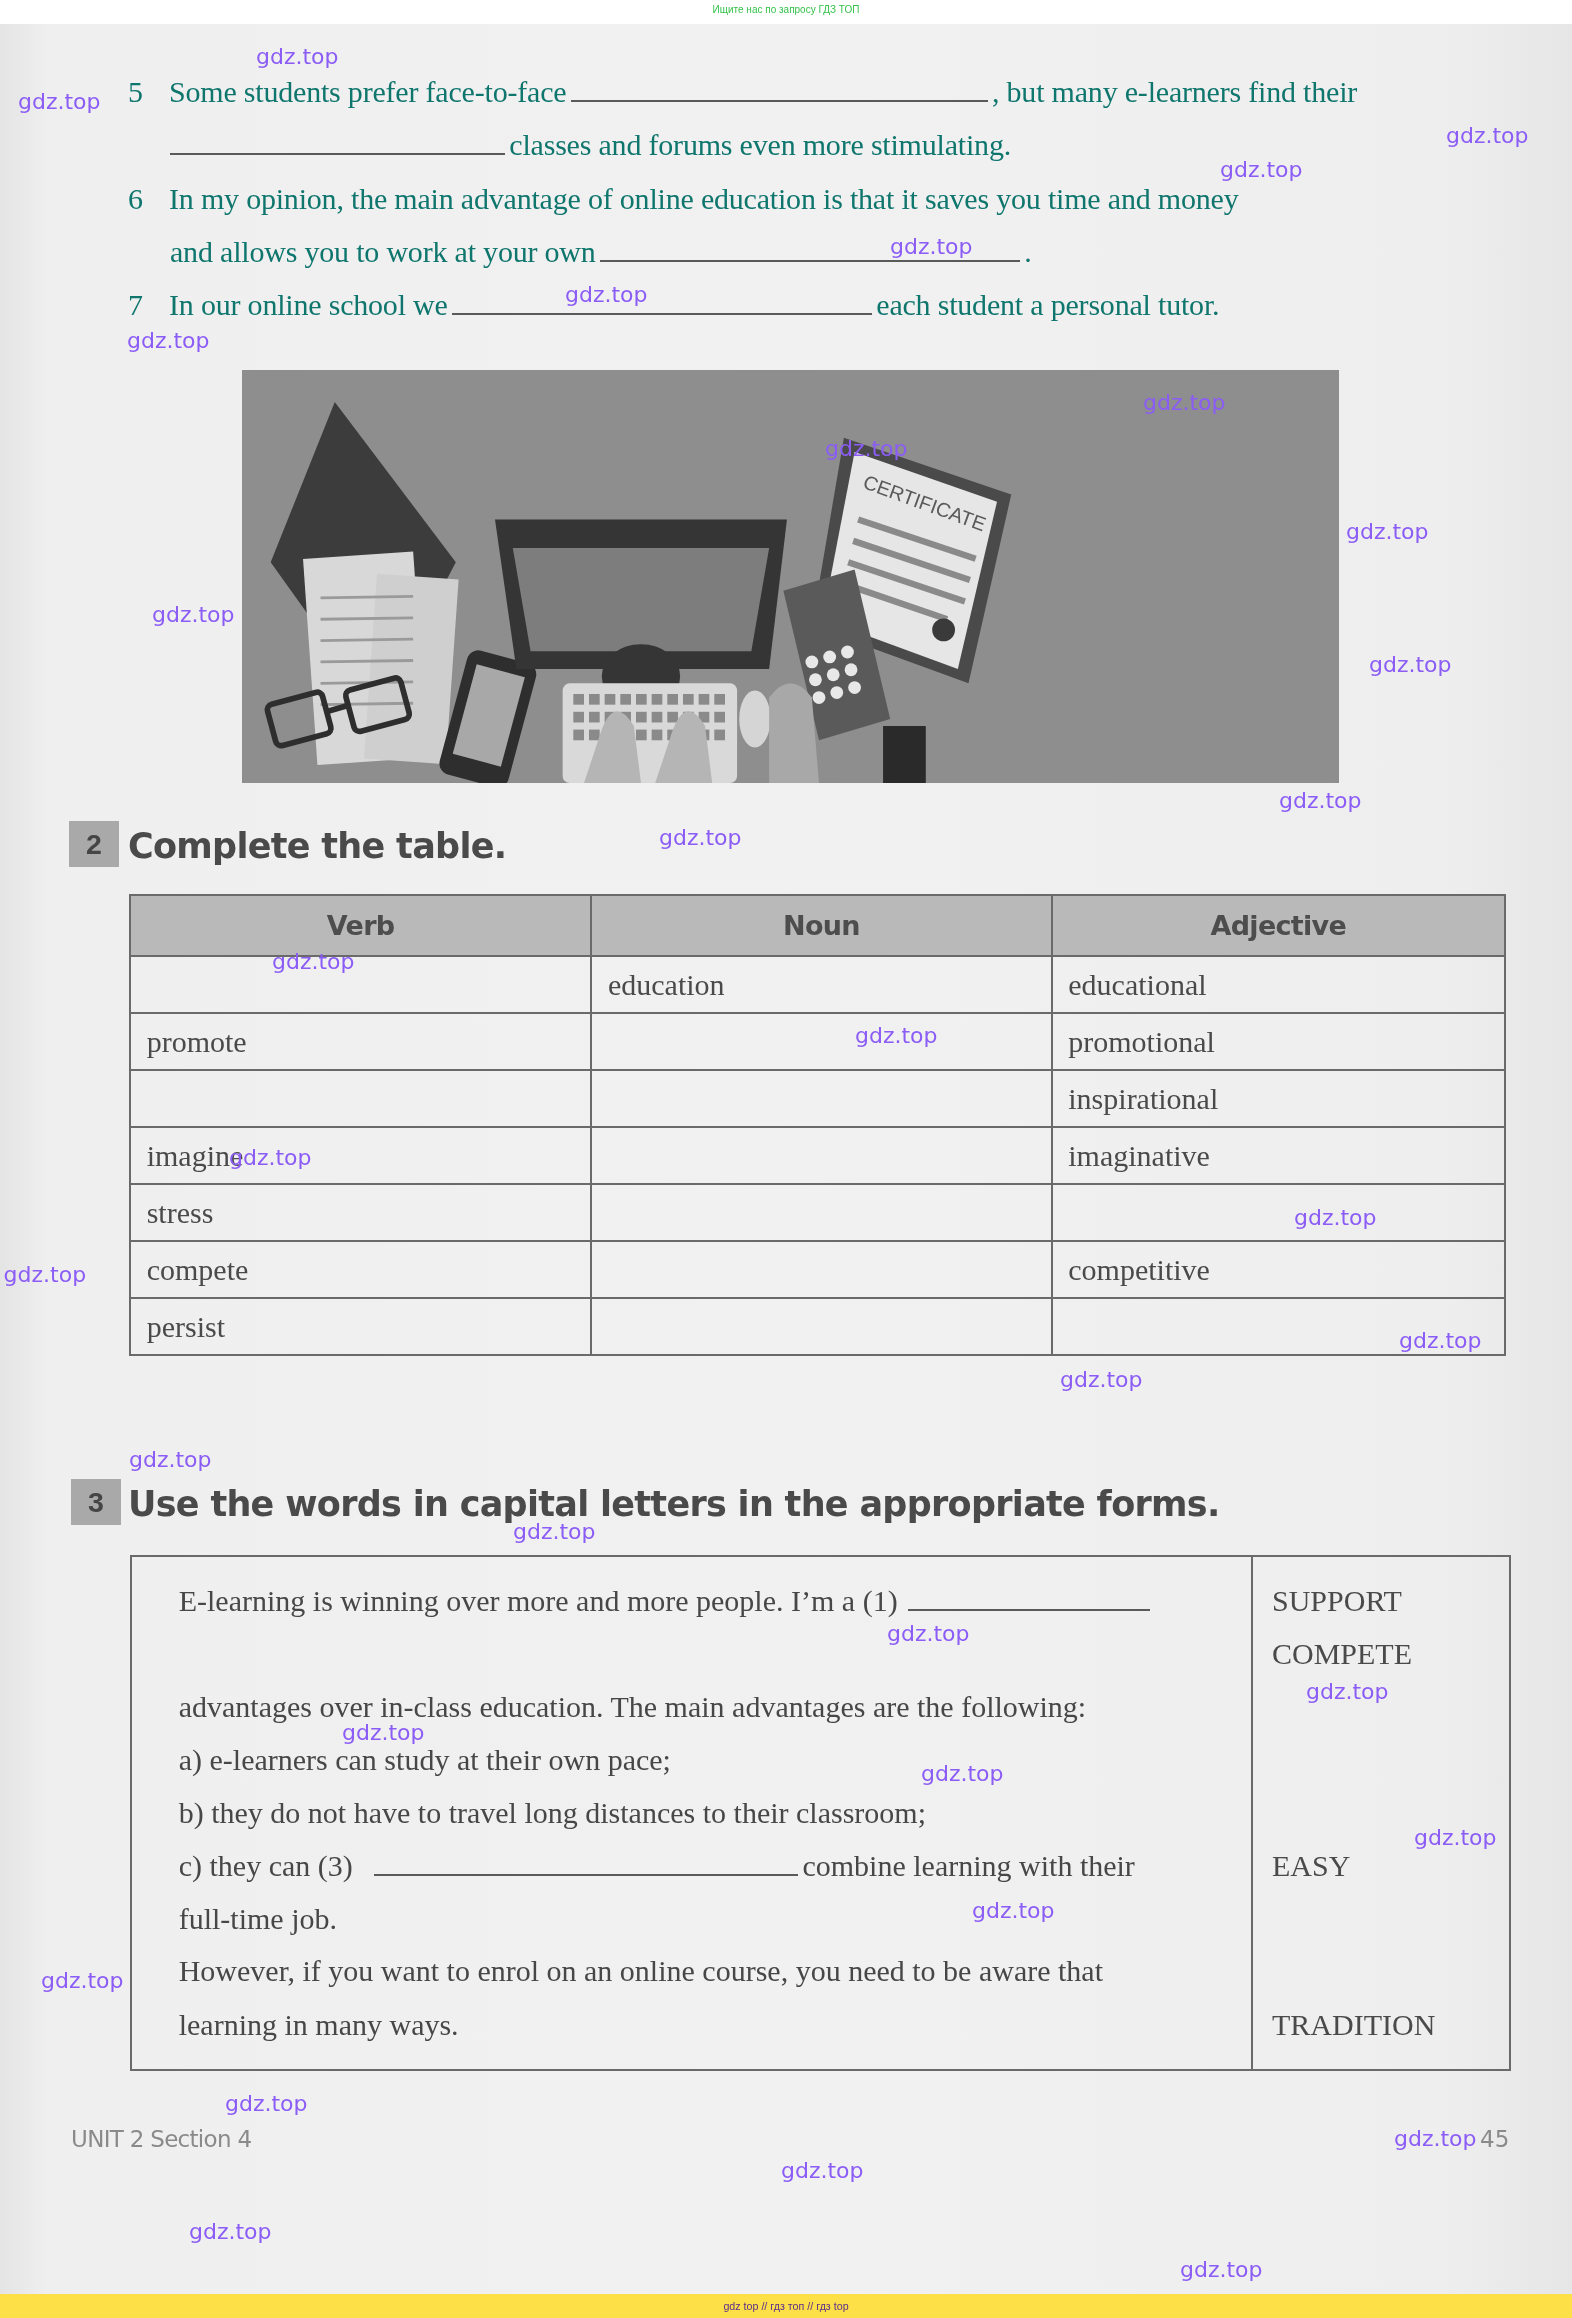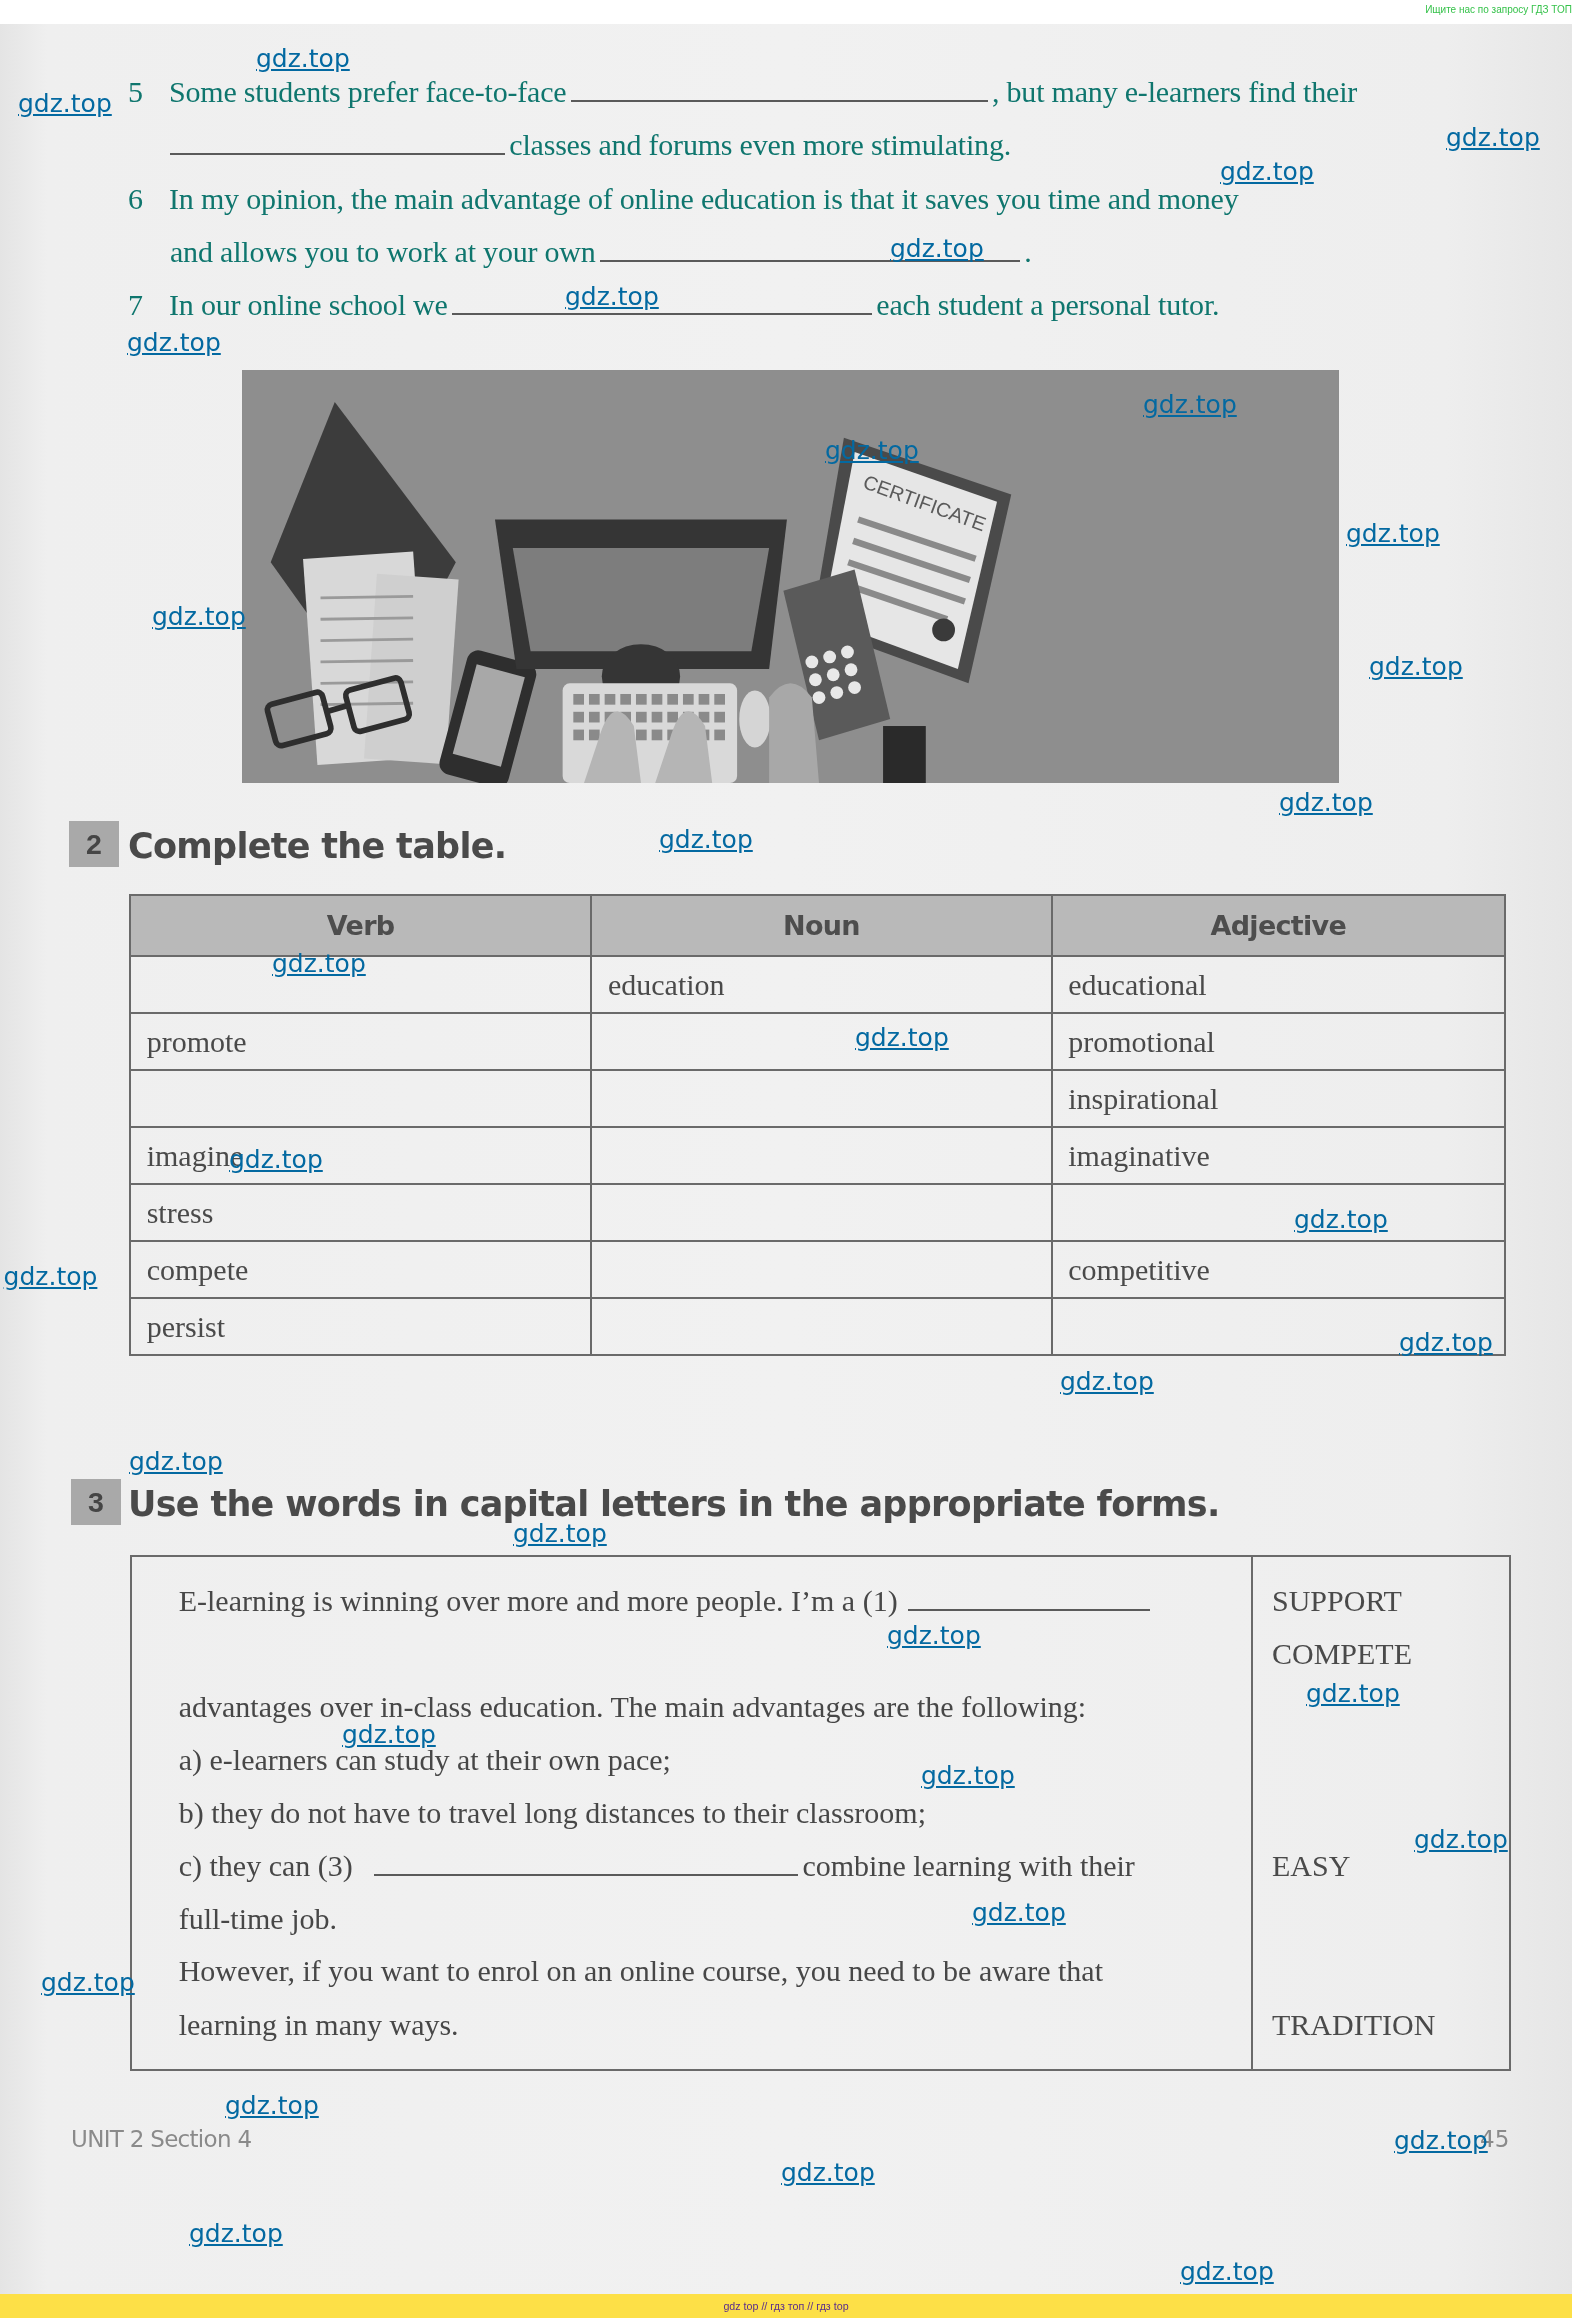--- a/index.html
+++ b/index.html
@@ -4,21 +4,21 @@
 <style>
   html, body { margin: 0; padding: 0; }
   body {
     width: 1572px; height: 2319px; position: relative; overflow: hidden;
     background: #ffffff;
     font-family: "Liberation Serif", serif;
     color: #4a4a4a;
   }
   .top-band { position: absolute; left: 0; top: 0; width: 1572px; height: 23.5px; background: #fff; }
   .top-band span {
-    position: absolute; left: 0; right: 0; top: 4.3px; text-align: right;
+    position: absolute; left: 0; right: 0; top: 4.3px; text-align: center;
     font-family: "Liberation Sans", sans-serif; font-size: 10px; color: #35c24a;
   }
   .page {
     position: absolute; left: 0; top: 23.5px; width: 1572px; height: 2271px;
     background: linear-gradient(90deg, #e4e4e4 0%, #efefef 3%, #f1f1f1 50%, #eeeeee 92%, #e6e6e6 100%);
   }
   .bottom-band { position: absolute; left: 0; top: 2294px; width: 1572px; height: 24px; background: #fde047; }
   .bottom-band span {
     position: absolute; left: 0; right: 0; top: 5.7px; text-align: center;
     font-family: "Liberation Sans", sans-serif; font-size: 10.7px; color: #5a2d8c;
@@ -40,21 +40,21 @@
     height: 57px; background: #b9b9b9;
     font-family: "DejaVu Sans", sans-serif; font-weight: bold; font-size: 27px; color: #4d4d4d; letter-spacing: -0.7px;
   }
   table.words td { height: 55px; font-size: 30px; color: #4a4a4a; padding: 0 0 0 15.7px; vertical-align: middle; }
   .box { position: absolute; left: 130px; top: 1555px; width: 1381px; height: 516px; border: 2.1px solid #6a6a6a; border-top-width: 2.8px; border-bottom-width: 2.8px; box-sizing: border-box; }
   .box .divider { position: absolute; left: 1119px; top: 0; bottom: 0; border-left: 2.1px solid #6a6a6a; }
   .box-line { position: absolute; left: 15.7px; width: 1090px; font-size: 30px; color: #474747; white-space: nowrap; display: flex; justify-content: flex-start; align-items: baseline; margin-left: 31px; }
   .cap-word { position: absolute; left: 1140px; font-size: 30px; color: #4a4a4a; }
   .footer-unit { position: absolute; left: 71px; top: 2126px; font-family: "DejaVu Sans", sans-serif; font-size: 23px; color: #8a8a8a; letter-spacing: -0.7px; }
   .footer-page { position: absolute; left: 1480px; top: 2126px; font-family: "DejaVu Sans", sans-serif; font-size: 23px; color: #8a8a8a; }
-  .wm { position: absolute; font-family: "DejaVu Sans", sans-serif; font-size: 25px; color: #0369a1; white-space: nowrap; text-decoration: underline; }
+  .wm { position: absolute; font-family: "DejaVu Sans", sans-serif; font-size: 22px; color: #8b5cf6; white-space: nowrap; }
 </style>
 </head>
 <body>
 
 <div class="top-band">
   <span>Ищите нас по запросу ГДЗ ТОП</span>
 </div>
 
 <div class="page"></div>
 

